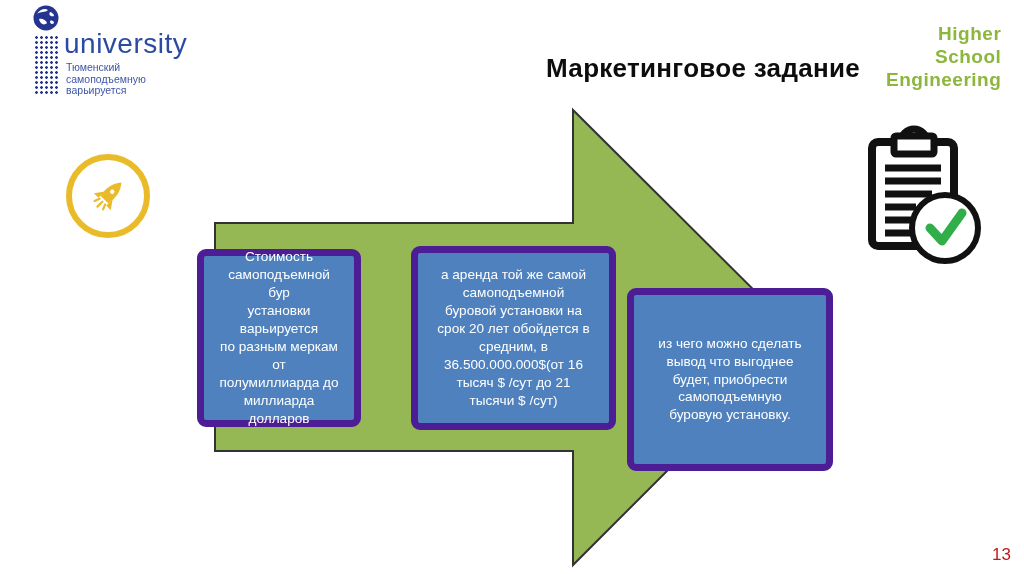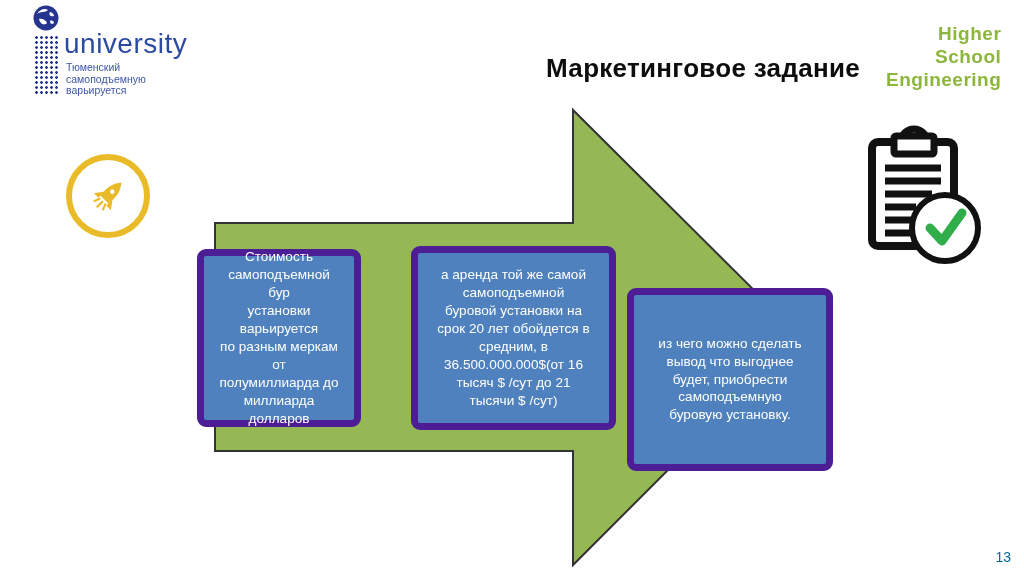--- a/index.html
+++ b/index.html
@@ -49,21 +49,21 @@
     padding:10px 12px;
   }
   .box-1{left:197px;top:249px;width:164px;height:178px;}
   .box-2{left:411px;top:246px;width:205px;height:184px;}
   .box-3{left:627px;top:248px;width:206px;height:183px;margin-top:40px;}
   .box-text{
     color:#ffffff;font-size:13.6px;line-height:1.32;text-align:center;
     white-space:pre-line;
   }
   .page-number{
-    position:absolute;right:13px;bottom:9px;font-size:14px;color:#0369a1;margin-left:43px;
+    position:absolute;right:13px;bottom:9px;font-size:17px;color:#b91c1c;margin-left:43px;
   }
 </style>
 </head>
 <body>
 
 <svg class="arrow-layer" viewBox="0 0 1024 574">
   <polygon points="215,223 573,223 573,110 801,337 573,565 573,451 215,451" fill="#95B855" stroke="#333333" stroke-width="2" stroke-linejoin="miter"></polygon>
 </svg>
 
 <div class="uni-logo">

